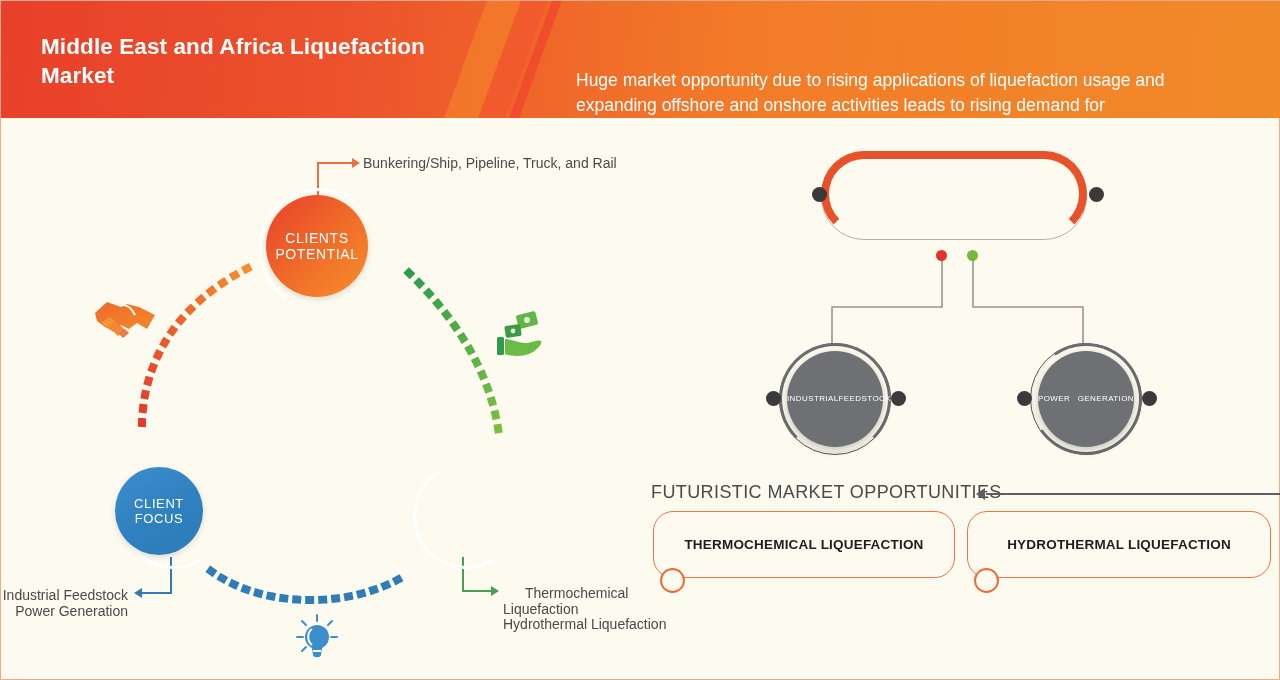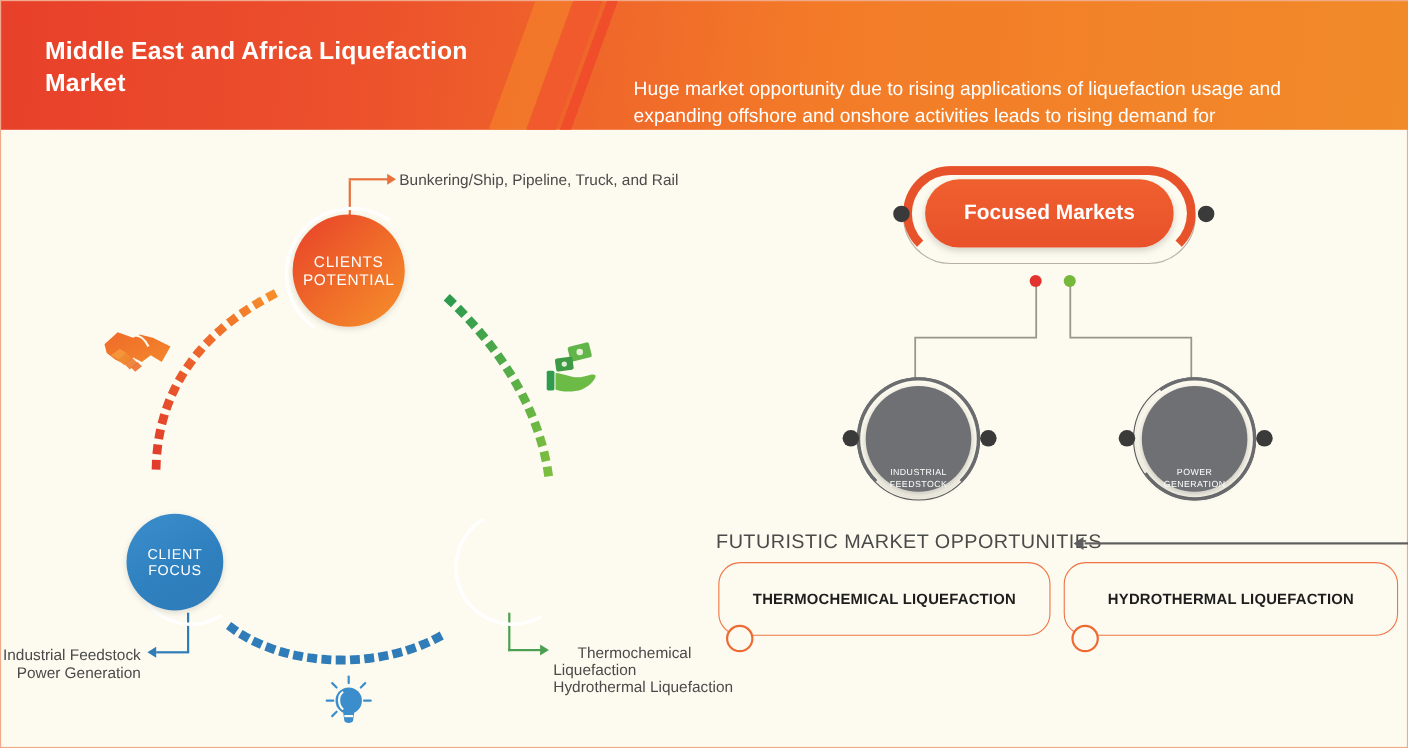--- a/index.html
+++ b/index.html
@@ -130,21 +130,21 @@
     background:linear-gradient(180deg,#f0602f 0%,#e8512a 100%);
     border-radius:32px;
     display:flex;align-items:center;justify-content:center;
     color:#fff;font-size:19px;font-weight:bold;
     box-shadow:0 3px 7px rgba(0,0,0,.17);
   }
   .dot-dk{position:absolute;width:15px;height:15px;border-radius:50%;background:#3a3a3a;z-index:4;}
 
   .gnode{position:absolute;width:96px;height:96px;border-radius:50%;
     background:#6f7073;color:#fff;
-    display:flex;flex-direction:column;align-items:center;justify-content:flex-end;
+    display:flex;align-items:center;justify-content:space-between;
     font-size:8px;line-height:1.35;letter-spacing:.4px;text-align:center;
     box-shadow:0 3px 8px rgba(0,0,0,.22);z-index:3;}
   .garc{position:absolute;width:112px;height:112px;border-radius:50%;
     border:9px solid transparent;box-sizing:border-box;z-index:2;}
   .gthin{position:absolute;width:112px;height:112px;border-radius:50%;
     border:1px solid #5a5a5a;box-sizing:border-box;z-index:1;}
   .gwhite{position:absolute;width:106px;height:106px;border-radius:50%;
     background:#fdfbef;z-index:2;box-shadow:0 0 5px rgba(0,0,0,.10);}
 
   .sdot{position:absolute;width:11px;height:11px;border-radius:50%;z-index:4;}
@@ -261,23 +261,20 @@
   <div class="ln green" style="left:461px;top:556px;width:2px;height:35px;"></div>
   <div class="ln green" style="left:461px;top:589px;width:30px;height:2px;"></div>
   <div class="ah right g" style="left:490px;top:585px;"></div>
   <div class="lbl" style="left:524px;top:583px;">Thermochemical</div>
   <div class="lbl" style="left:502px;top:599px;">Liquefaction</div>
   <div class="lbl" style="left:502px;top:614px;">Hydrothermal Liquefaction</div>
 
   <div class="pill-wrap">
     <div class="pill-arc-bot"></div>
     <div class="pill-arc-top"></div>
-    <div class="pill">
-      <span>Focused Markets</span>
-    </div>
   </div>
   <div class="dot-dk" style="left:811px;top:186px;"></div>
   <div class="dot-dk" style="left:1088px;top:186px;"></div>
 
   <div class="sdot" style="left:935px;top:249px;background:#e3332e;"></div>
   <div class="sdot" style="left:966px;top:249px;background:#76b83c;"></div>
 
   <svg style="position:absolute;left:820px;top:258px;width:280px;height:110px;z-index:1;" viewBox="0 0 280 110">
     <path d="M121,0 L121,48 L11,48 L11,105" stroke="#9a948b" stroke-width="1.6" fill="none"></path>
     <path d="M152,0 L152,48 L262,48 L262,105" stroke="#9a948b" stroke-width="1.6" fill="none"></path>

